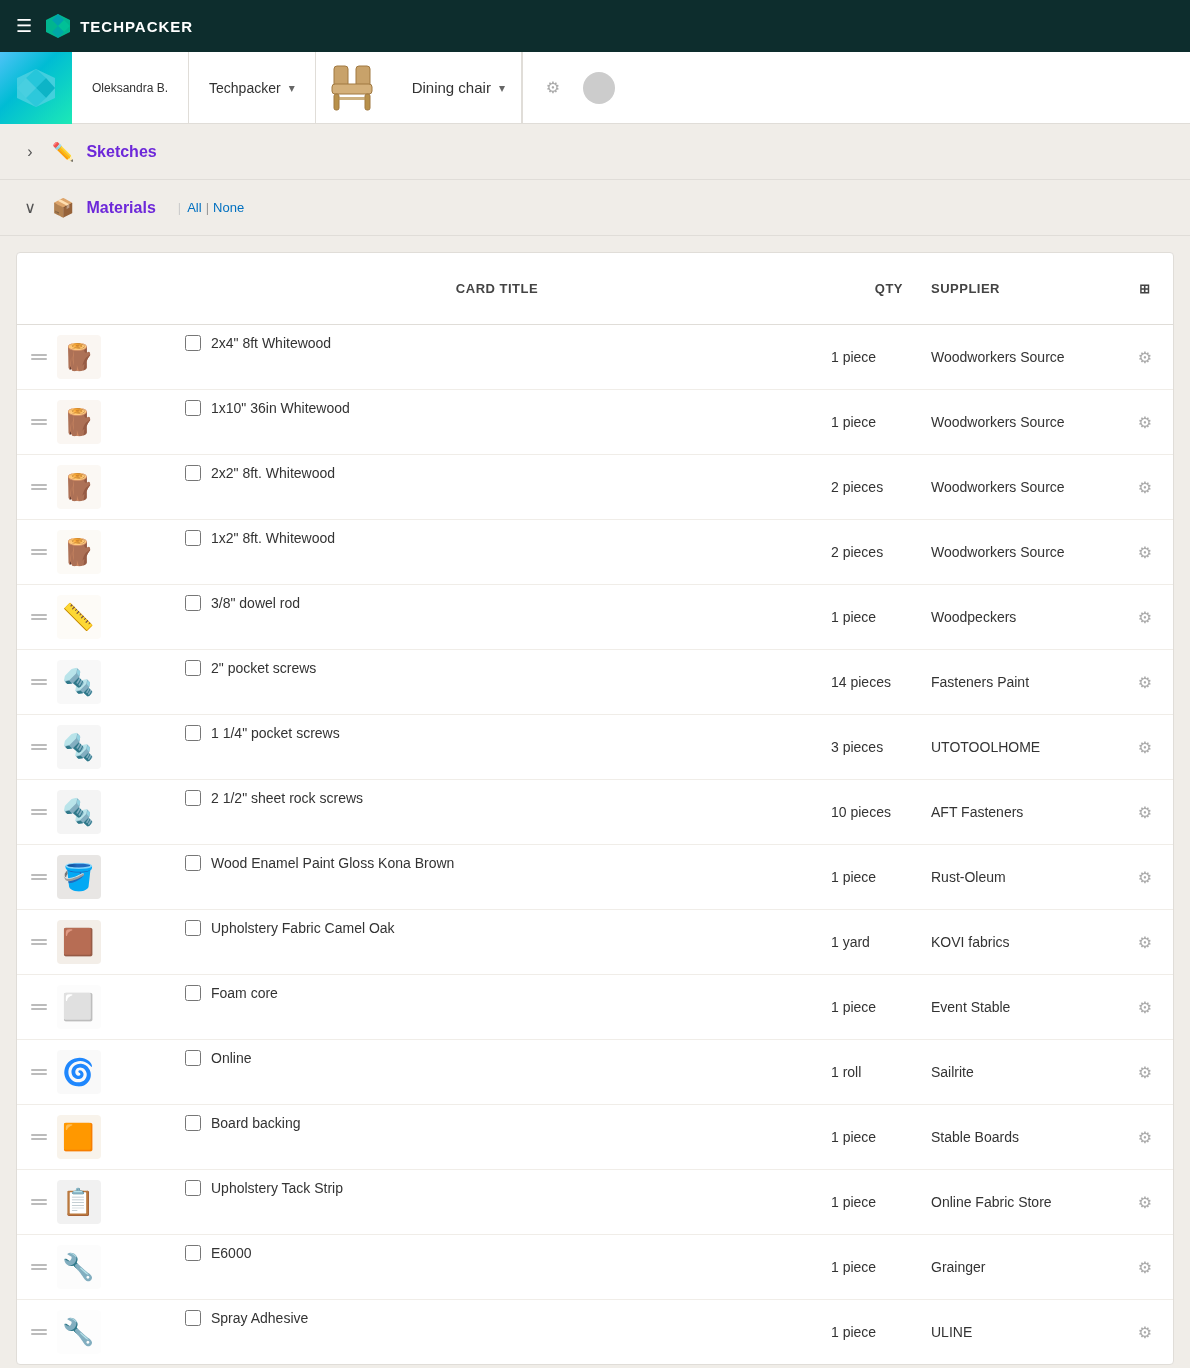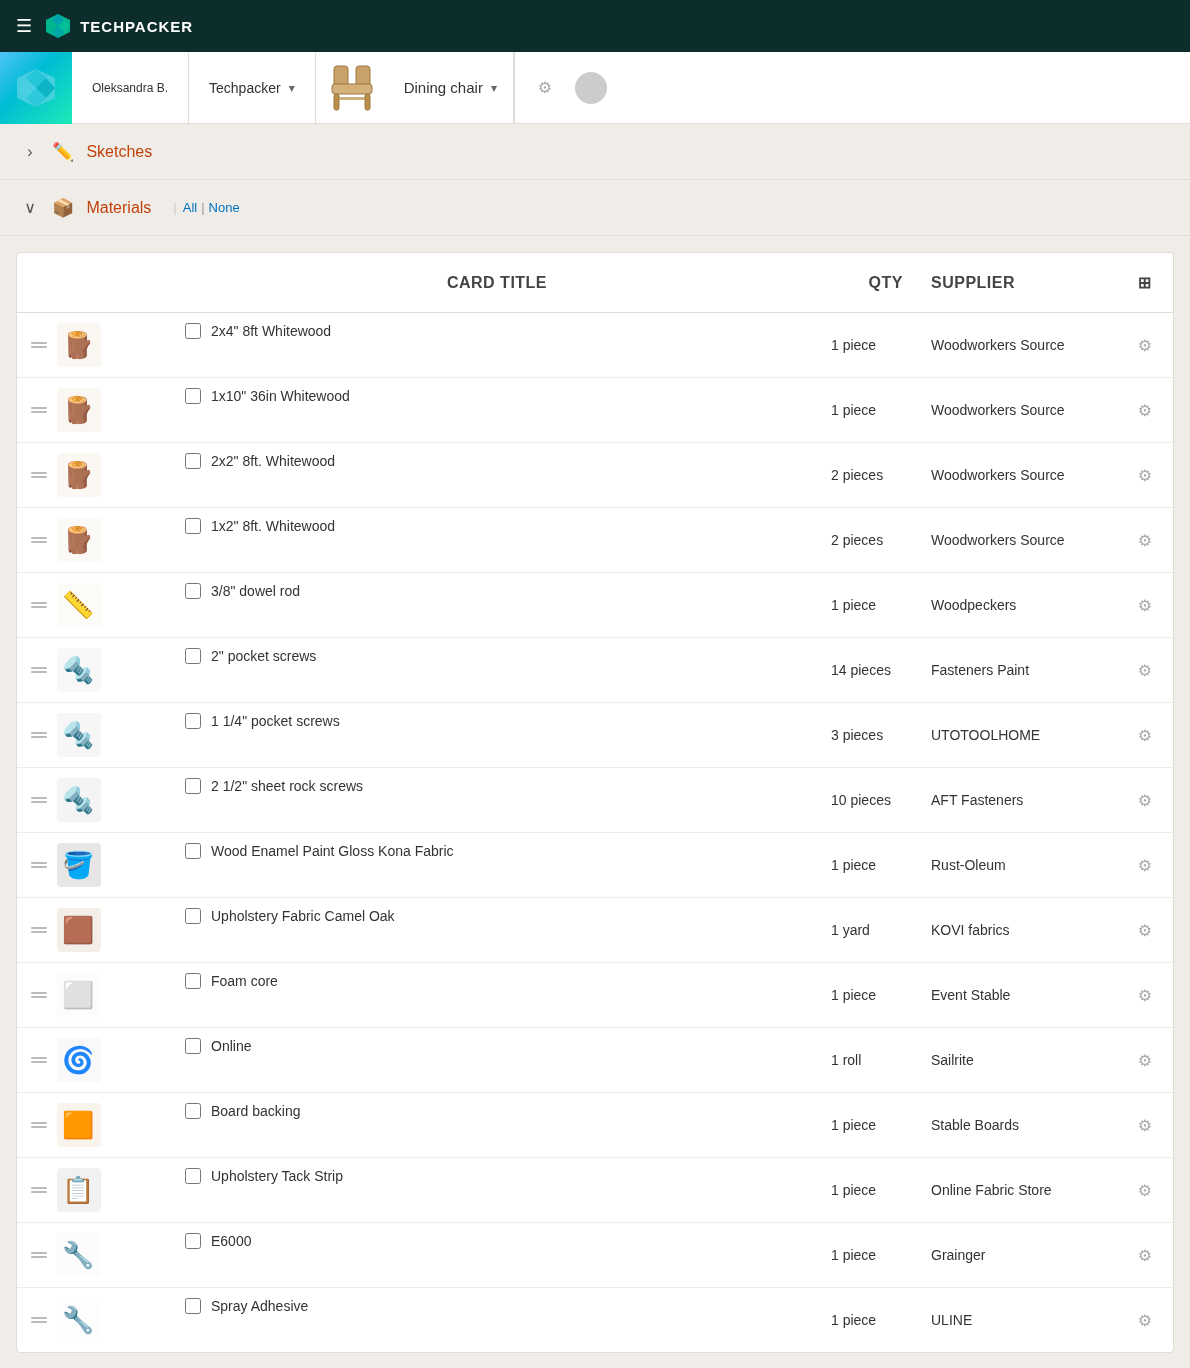--- a/index.html
+++ b/index.html
@@ -74,20 +74,21 @@
       gap: 8px;
       cursor: pointer;
     }
     .product-tab {
       padding: 0 0 0 0;
       height: 100%;
       display: flex;
       align-items: center;
       border-right: 1px solid #e0ddd8;
       background: #fff;
+      gap: 8px;
     }
     .product-thumb-placeholder {
       width: 72px;
       height: 72px;
       display: flex;
       align-items: center;
       justify-content: center;
       flex-shrink: 0;
     }
     .chair-svg {
@@ -135,22 +136,22 @@
       justify-content: center;
       cursor: pointer;
       color: #555;
     }
     .section-icon {
       font-size: 18px;
       color: #555;
     }
     .section-title {
       font-size: 16px;
-      font-weight: 400;
-      color: #c2410c;
+      font-weight: 700;
+      color: #6d28d9;
     }
     .section-filter {
       font-size: 13px;
       color: #999;
       display: flex;
       gap: 4px;
       margin-left: 8px;
     }
     .filter-link {
       cursor: pointer;
@@ -168,26 +169,26 @@
       overflow: hidden;
     }
     table {
       width: 100%;
       border-collapse: collapse;
     }
     thead tr {
       border-bottom: 1px solid #e0ddd8;
     }
     thead th {
-      font-size: 16px;
+      font-size: 13px;
       font-weight: 700;
       text-transform: uppercase;
       letter-spacing: 0.5px;
       color: #444;
-      padding: 20px 14px;
+      padding: 28px 14px;
       text-align: left;
       white-space: nowrap;
     }
     thead th.col-thumb { width: 160px; }
     thead th.col-title { text-align: center; }
     thead th.col-qty { text-align: right; width: 100px; }
     thead th.col-supplier { width: 200px; }
     thead th.col-actions { width: 50px; text-align: center; }
 
     tbody tr {
@@ -565,21 +566,21 @@
           <span></span>
                 <span></span>
         </div>
         <div class="item-thumb-placeholder" style="background:#4a372820; border-radius:4px; font-size:26px;">
           🪣
         </div>
       </div>
     </td>
     <td class="checkbox-cell">
       <input type="checkbox" style="margin-right: 10px;">
-      <span>Wood Enamel Paint Gloss Kona Fabric</span>
+      <span>Wood Enamel Paint Gloss Kona Brown</span>
     </td>
     <td class="qty-cell">1 piece</td>
     <td>Rust-Oleum</td>
     <td style="text-align:center;">
       <button class="gear-btn">
         <span class="gear-unicode"></span>
       </button>
     </td>
   </tr>
         <tr>

